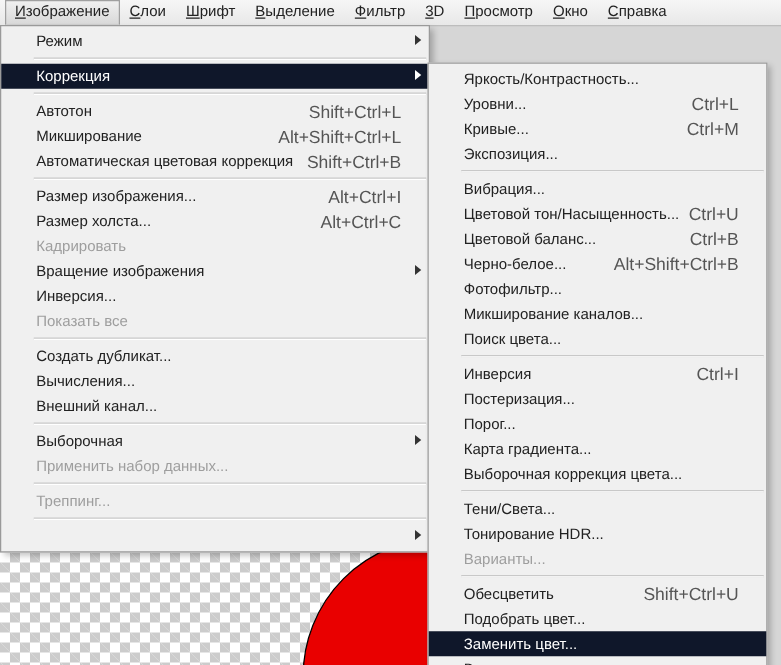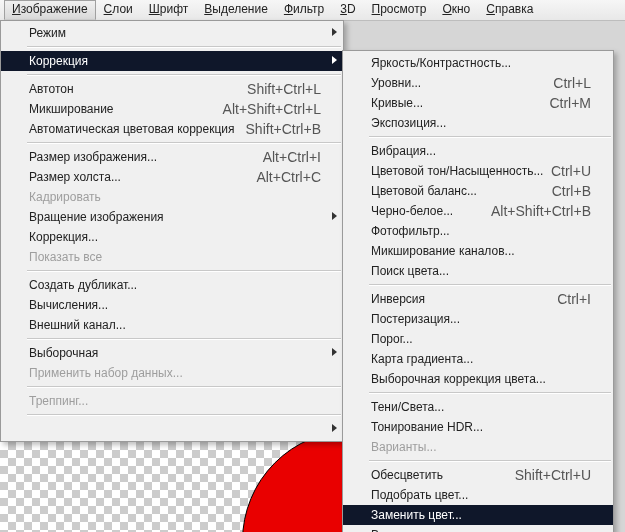--- a/index.html
+++ b/index.html
@@ -84,21 +84,21 @@
       <span class="sc">Alt+Ctrl+C</span>
     </div>
   <div class="item disabled">
       <span class="lbl">Кадрировать</span>
     </div>
   <div class="item">
       <span class="lbl">Вращение изображения</span>
       <span class="arrow"></span>
     </div>
   <div class="item">
-      <span class="lbl">Коррекция...</span>
+      <span class="lbl">Инверсия...</span>
     </div>
   <div class="item disabled">
       <span class="lbl">Показать все</span>
     </div>
   <div class="sep"></div>
   <div class="item">
       <span class="lbl">Создать дубликат...</span>
     </div>
   <div class="item">
       <span class="lbl">Вычисления...</span>

